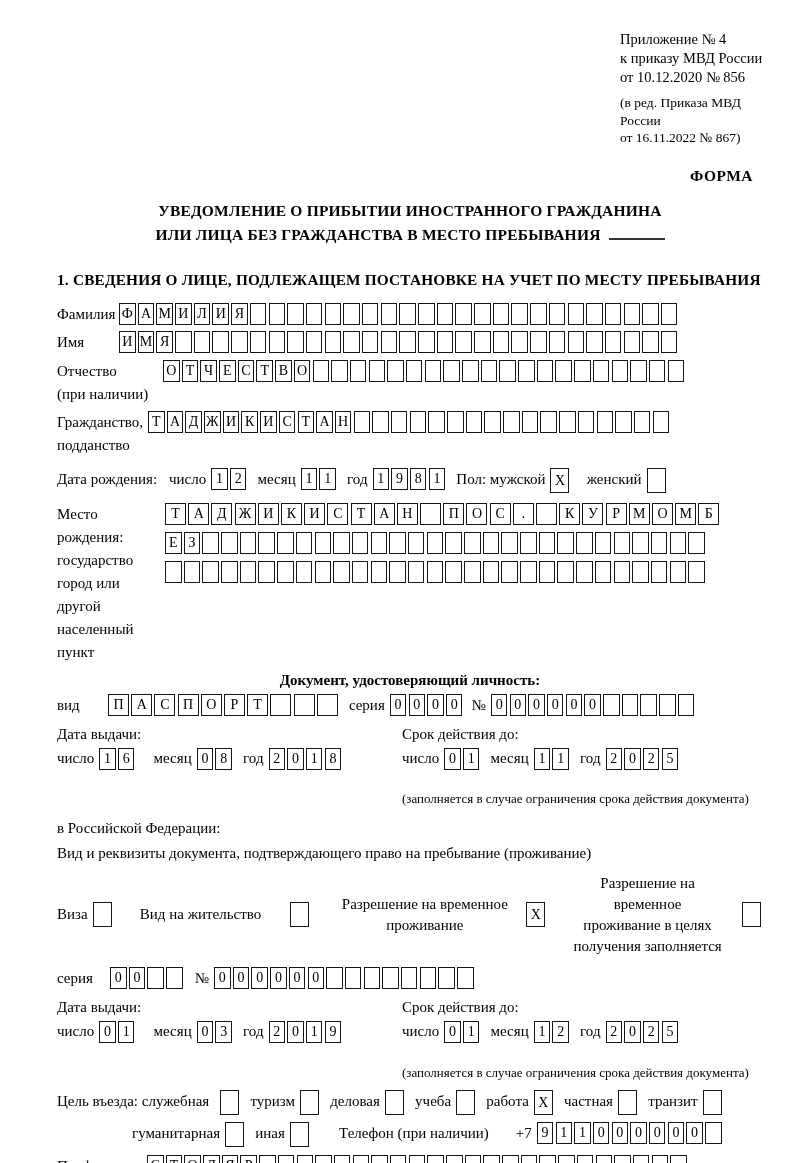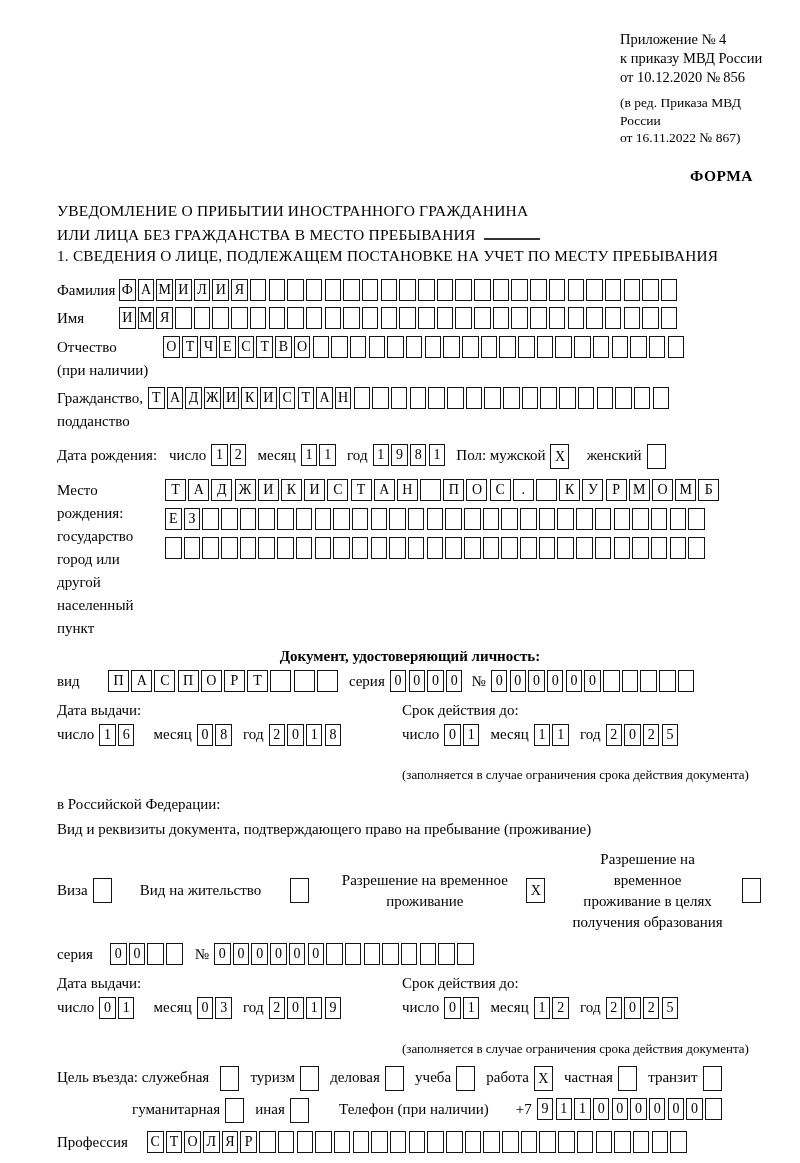--- a/index.html
+++ b/index.html
@@ -3,23 +3,23 @@
 <meta charset="utf-8">
 <style>
   *{box-sizing:border-box}
   html,body{margin:0;padding:0}
   body{width:800px;height:1163px;background:#fff;color:#000;
        font-family:"Liberation Serif",serif;overflow:hidden}
   .page{padding:30px 17px 0 57px;width:780px;height:1163px}
   .appendix{margin-left:563px;font-size:14.5px;line-height:1.32}
   .edition{margin-left:563px;font-size:13.5px;line-height:1.3;margin-top:7px}
   .form-label{font-weight:700;font-size:15.5px;text-align:right;margin:20px 10px 0 0;letter-spacing:.5px}
-  .title{font-weight:400;font-size:15.5px;line-height:1.55;margin-top:14px;letter-spacing:.2px}
+  .title{text-align:center;font-weight:700;font-size:15.5px;line-height:1.55;margin-top:14px;letter-spacing:.2px}
   .tunder{display:inline-block;width:56px;border-bottom:2.5px solid #333;margin-left:8px;height:13px}
-  .sec-head{font-weight:400;font-size:15.3px;letter-spacing:.2px;white-space:nowrap}
+  .sec-head{font-weight:700;font-size:15.3px;margin-top:24px;letter-spacing:.2px;white-space:nowrap}
   .frow{display:flex;align-items:flex-start;margin-top:5px}
   .lbl,.dlbl,.dhead,.inline-lbl{font-size:15px;line-height:1.55}
   .lbl{flex:none}
   .l{display:block}
   .lblcol .l{line-height:23px}
   .boxes{display:inline-flex;flex:none}
   .box{flex:none;width:16.5px;height:22px;border:1.6px solid #151515;margin-right:2.2px;
        font-size:14px;line-height:20px;text-align:center;background:#fff}
   .wide .box{width:21px}
   .cbx .box{width:19px;height:25px;line-height:23px}
@@ -436,21 +436,21 @@
     <span class="clabel" style="margin-left:22px;width:200px">
       <span class="l">Разрешение на временное</span>
       <span class="l">проживание</span>
     </span>
     <span class="boxes cbx" style="margin-left:10px">
         <span class="box">X</span>
       </span>
     <span class="clabel" style="margin-left:18px;width:180px">
       <span class="l">Разрешение на временное</span>
       <span class="l">проживание в целях</span>
-      <span class="l">получения образования</span>
+      <span class="l">получения заполняется</span>
     </span>
     <span class="boxes cbx" style="margin-left:12px">
         <span class="box"></span>
       </span>
   </div>
 
   <div class="frow" style="margin-top:10px">
     <span class="lbl" style="width:53px">серия</span>
     <span class="boxes">
         <span class="box">0</span>

